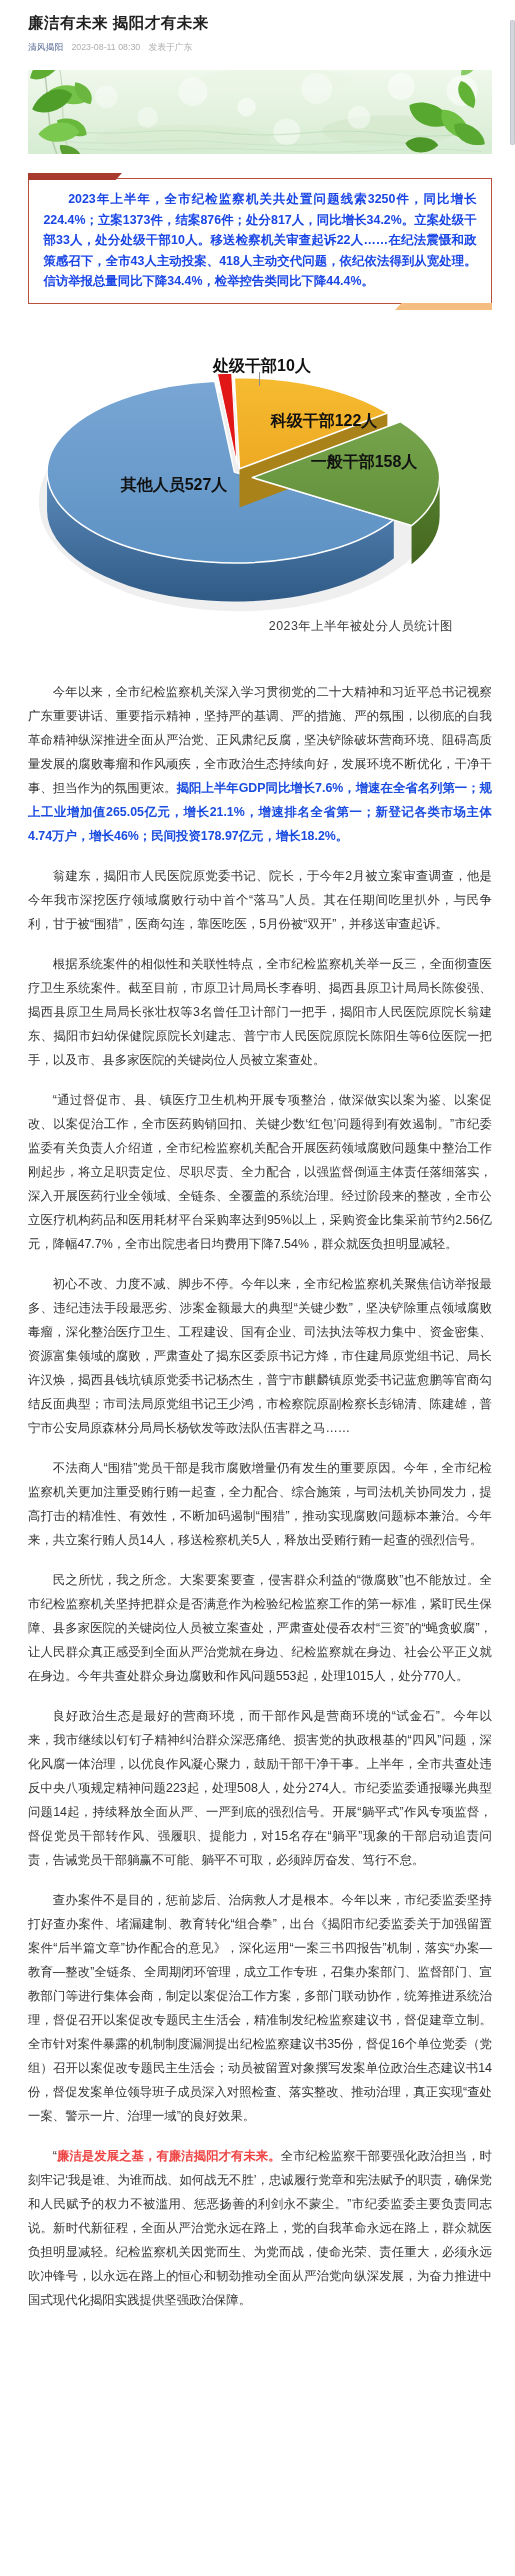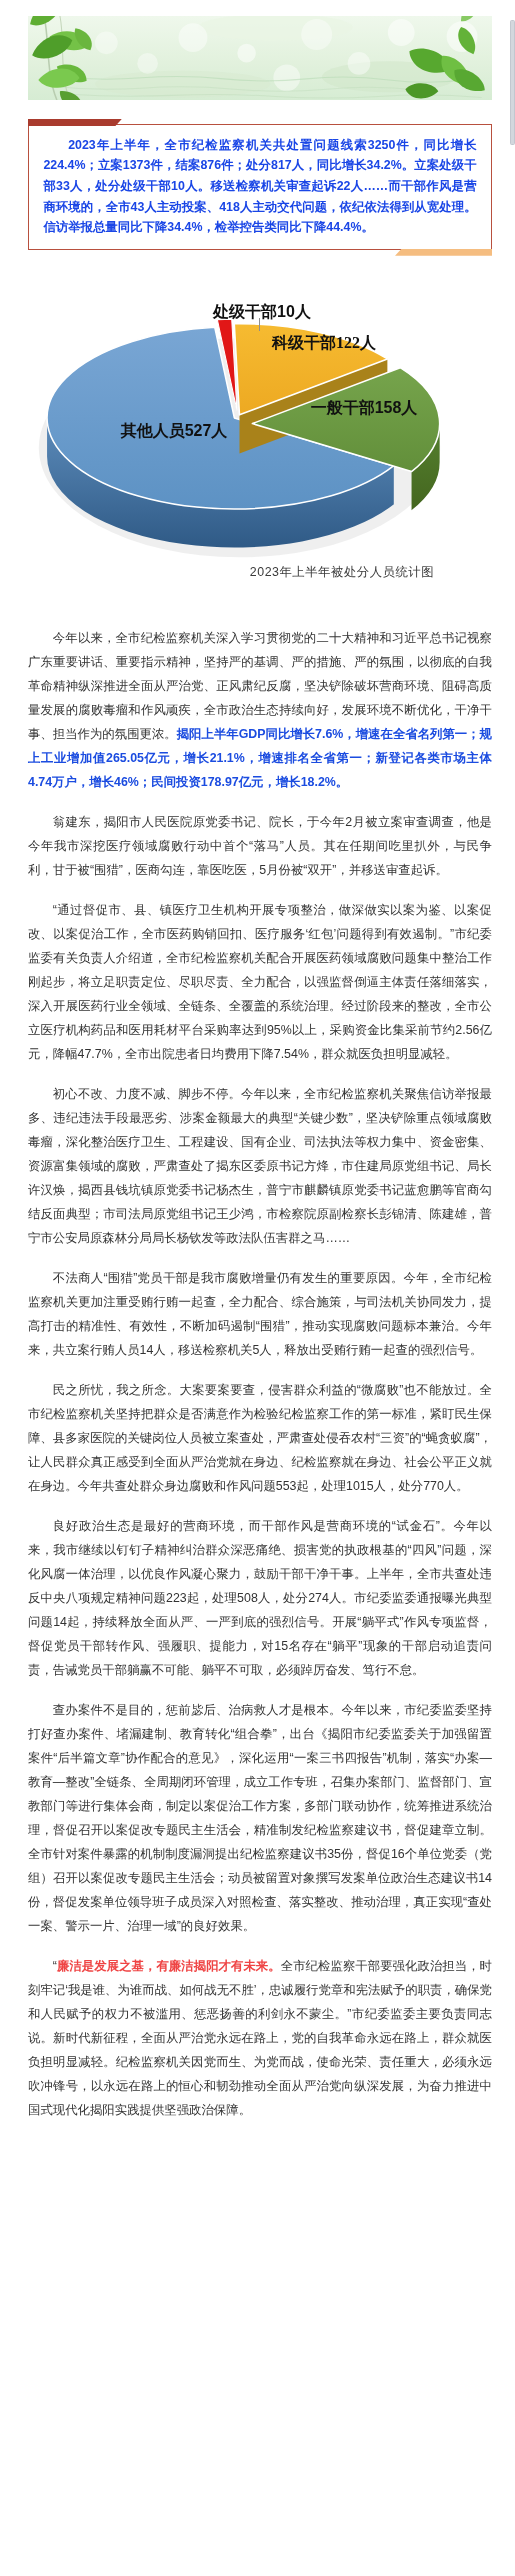--- a/index.html
+++ b/index.html
@@ -15,35 +15,43 @@
   .banner svg{display:block;}
   
   .hl-box{position:relative;margin:24px 23px 0 28px;border:1px solid #b8503e;padding:10.3px 14.4px 11.3px;}
   .hl-bar-top{position:absolute;left:-1px;top:-5.7px;width:94px;height:7.2px;background:#a93b2e;clip-path:polygon(0 0,100% 0,93% 100%,0 100%);}
   .hl-bar-bottom{position:absolute;right:-1px;bottom:-6.7px;width:97px;height:7.2px;background:#f5bd80;clip-path:polygon(7% 0,100% 0,100% 100%,0 100%);}
   .hl-text{margin:0;font-size:12.4px;font-weight:bold;color:#1a46e6;line-height:20.6px;text-align:justify;text-indent:2em;}
   
   .chart{position:relative;height:319px;margin-top:29px;}
   .pie-label{position:absolute;transform:translateX(-50%);font-size:16px;font-weight:bold;color:#111;white-space:nowrap;}
   .pie-leader{position:absolute;width:1px;background:#8f8f8f;}
-  .pie-caption{position:absolute;left:231px;top:285px;width:222px;text-align:center;font-size:12.4px;color:#3a3a3a;letter-spacing:0.5px;white-space:nowrap;}
+  .pie-caption{position:absolute;left:231px;top:285px;width:222px;text-align:right;font-size:12.4px;color:#3a3a3a;letter-spacing:0.5px;white-space:nowrap;}
   
   .article{margin:28px 23px 0 28px;padding-bottom:20.6px;}
   .article p{margin:0 0 16px;font-size:12.4px;line-height:24px;color:#333;text-align:justify;text-indent:2em;}
   .run-n{color:#333;margin-top:32px;}
   .run-b1{color:#1b4ce0;font-weight:bold;}
   .run-b2{color:#ef4444;font-weight:bold;}
   
   .scroll-thumb{position:absolute;right:0.5px;top:19.6px;width:2.6px;height:123px;background:#d3d7dd;border:0.5px solid #c2c7cf;border-radius:1.5px;}
 </style>
 </head>
 <body>
 
 <div class="page">
 
+  <div class="header">
+    <h1 class="title">廉洁有未来 揭阳才有未来</h1>
+    <div class="byline">
+      <span class="account">清风揭阳</span>
+      <span class="pub-date">2023-08-11 08:30</span>
+      <span class="pub-loc">发表于广东</span>
+    </div>
+  </div>
 
   <div class="banner">
     <svg width="465" height="84" viewBox="0 0 902 163" preserveAspectRatio="none">
       <defs>
         <linearGradient id="bg" x1="0" y1="0" x2="0" y2="1">
           <stop offset="0" stop-color="#eff8ec"></stop>
           <stop offset="0.55" stop-color="#e2f1dd"></stop>
           <stop offset="1" stop-color="#d6ecd3"></stop>
         </linearGradient>
         <path id="leaf" d="M0,0 C14,-26 46,-34 62,-16 C52,6 16,14 0,0 Z"></path>
@@ -78,21 +86,21 @@
       <use href="#leaf" transform="translate(796,146) rotate(-162) scale(1.0)" fill="#4c9727"></use>
       <use href="#leaf" transform="translate(864,74) rotate(-100) scale(0.9)" fill="#63b238"></use>
       <use href="#leaf" transform="translate(886,144) rotate(-132) scale(1.1)" fill="#58a832"></use>
       <use href="#leaf" transform="translate(840,10) rotate(-30) scale(0.7)" fill="#7cc455" opacity="0.9"></use>
     </svg>
   </div>
 
   <div class="hl-box">
     <div class="hl-bar-top"></div>
     <div class="hl-bar-bottom"></div>
-    <p class="hl-text">2023年上半年，全市纪检监察机关共处置问题线索3250件，同比增长224.4%；立案1373件，结案876件；处分817人，同比增长34.2%。立案处级干部33人，处分处级干部10人。移送检察机关审查起诉22人……而干部作风是营商环境的，全市43人主动投案、418人主动交代问题，依纪依法得到从宽处理。信访举报总量同比下降34.4%，检举控告类同比下降44.4%。</p>
+    <p class="hl-text">2023年上半年，全市纪检监察机关共处置问题线索3250件，同比增长224.4%；立案1373件，结案876件；处分817人，同比增长34.2%。立案处级干部33人，处分处级干部10人。移送检察机关审查起诉22人……在纪法震慑和政策感召下，全市43人主动投案、418人主动交代问题，依纪依法得到从宽处理。信访举报总量同比下降34.4%，检举控告类同比下降44.4%。</p>
   </div>
 
   <div class="chart">
     <svg id="pie-svg" width="515" height="319" viewBox="0 0 1000 620">
       <defs>
         <linearGradient id="gWallBlue" x1="0" y1="0" x2="0" y2="1">
           <stop offset="0" stop-color="#5d8cbb"></stop>
             <stop offset="1" stop-color="#2f5a86"></stop>
         </linearGradient>
         <linearGradient id="gTopBlue" x1="0" y1="0" x2="0" y2="1">
@@ -117,30 +125,31 @@
         <path d="M764.4125589564399,363.23068098491933 A364,177 0 0 1 91,270.00000000000006 L91,345.00000000000006 A364,177 0 0 0 764.4125589564399,438.23068098491933 Z" fill="url(#gWallBlue)"></path>
         <path d="M455,270 L764.4125589564399,363.23068098491933 A364,177 0 1 1 416.9516393705742,93.96962451981562 Z" fill="url(#gTopBlue)" stroke="#fff" stroke-width="3" stroke-linejoin="round"></path>
         <path d="M465,264 L752.4762482658889,155.42763373899436 L752.4762482658889,230.42763373899436 L465,339 Z" fill="#a9821a"></path>
         <path d="M465,264 L454.8769430433805,87.06846172892111 A364,177 0 0 1 752.4762482658889,155.42763373899436 Z" fill="url(#gTopYellow)" stroke="#fff" stroke-width="3" stroke-linejoin="round"></path>
         <path d="M460,255 L421.9516393705741,78.96962451981562 A364,177 0 0 1 449.8769430433805,78.06846172892111 Z" fill="#e11717" stroke="#fff" stroke-width="2" stroke-linejoin="round"></path>
         <path d="M854,281 A364,177 0 0 1 799.4125589564399,374.23068098491933 L799.4125589564399,449.23068098491933 A364,177 0 0 0 854,356 Z" fill="url(#gWallGreen)"></path>
         <path d="M490,281 L777.4762482658889,172.42763373899436 A364,177 0 0 1 799.4125589564399,374.23068098491933 Z" fill="url(#gTopGreen)" stroke="#fff" stroke-width="3" stroke-linejoin="round"></path>
       </svg>
     <div class="pie-label" style="left:262px;top:23px;">处级干部10人</div>
     <div class="pie-leader" style="left:259px;top:39px;height:13.4px;"></div>
-    <div class="pie-label" style="left:324px;top:54px;font-family:Liberation Serif, serif;">科级干部122人</div>
+    <div class="pie-label" style="left:324px;top:78px;">科级干部122人</div>
     <div class="pie-label" style="left:364px;top:119px;">一般干部158人</div>
     <div class="pie-label" style="left:174px;top:142px;">其他人员527人</div>
     <div class="pie-caption">2023年上半年被处分人员统计图</div>
   </div>
 
   <div class="article">
       <p><span class="run-n">今年以来，全市纪检监察机关深入学习贯彻党的二十大精神和习近平总书记视察广东重要讲话、重要指示精神，坚持严的基调、严的措施、严的氛围，以彻底的自我革命精神纵深推进全面从严治党、正风肃纪反腐，坚决铲除破坏营商环境、阻碍高质量发展的腐败毒瘤和作风顽疾，全市政治生态持续向好，发展环境不断优化，干净干事、担当作为的氛围更浓。</span><span class="run-b1">揭阳上半年GDP同比增长7.6%，增速在全省名列第一；规上工业增加值265.05亿元，增长21.1%，增速排名全省第一；新登记各类市场主体4.74万户，增长46%；民间投资178.97亿元，增长18.2%。</span></p>
       <p><span class="run-n">翁建东，揭阳市人民医院原党委书记、院长，于今年2月被立案审查调查，他是今年我市深挖医疗领域腐败行动中首个“落马”人员。其在任期间吃里扒外，与民争利，甘于被“围猎”，医商勾连，靠医吃医，5月份被“双开”，并移送审查起诉。</span></p>
-      <p><span class="run-n">“通过督促市、县、镇医疗卫生机构开展专项整治，做深做实以案为鉴、以案促改、以案促治工作，全市医药购销回扣、医疗服务‘红包’问题得到有效遏制。”市纪委监委有关负责人介绍道，全市纪检监察机关配合开展医药领域腐败问题集中整治工作刚起步，将立足职责定位、尽职尽责、全力配合，以强监督倒逼主体责任落细落实，深入开展医药行业全领域、全链条、全覆盖的系统治理。经过阶段来的整改，全市公立医疗机构药品和医用耗材平台采购率达到95%以上，采购资金比集采前节约2.56亿元，降幅47.7%，全市出院患者日均费用下降7.54%，群众就医负担明显减轻。</span></p>
+      <p><span class="run-n">根据系统案件的相似性和关联性特点，全市纪检监察机关举一反三，全面彻查医疗卫生系统案件。截至目前，市原卫计局局长李春明、揭西县原卫计局局长陈俊强、揭西县原卫生局局长张壮权等3名曾任卫计部门一把手，揭阳市人民医院原院长翁建东、揭阳市妇幼保健院原院长刘建志、普宁市人民医院原院长陈阳生等6位医院一把手，以及市、县多家医院的关键岗位人员被立案查处。</span></p>
+      <p><span class="run-n">“通过督促市、县、镇医疗卫生机构开展专项整治，做深做实以案为鉴、以案促改、以案促治工作，全市医药购销回扣、关键少数‘红包’问题得到有效遏制。”市纪委监委有关负责人介绍道，全市纪检监察机关配合开展医药领域腐败问题集中整治工作刚起步，将立足职责定位、尽职尽责、全力配合，以强监督倒逼主体责任落细落实，深入开展医药行业全领域、全链条、全覆盖的系统治理。经过阶段来的整改，全市公立医疗机构药品和医用耗材平台采购率达到95%以上，采购资金比集采前节约2.56亿元，降幅47.7%，全市出院患者日均费用下降7.54%，群众就医负担明显减轻。</span></p>
       <p><span class="run-n">初心不改、力度不减、脚步不停。今年以来，全市纪检监察机关聚焦信访举报最多、违纪违法手段最恶劣、涉案金额最大的典型“关键少数”，坚决铲除重点领域腐败毒瘤，深化整治医疗卫生、工程建设、国有企业、司法执法等权力集中、资金密集、资源富集领域的腐败，严肃查处了揭东区委原书记方烽，市住建局原党组书记、局长许汉焕，揭西县钱坑镇原党委书记杨杰生，普宁市麒麟镇原党委书记蓝愈鹏等官商勾结反面典型；市司法局原党组书记王少鸿，市检察院原副检察长彭锦清、陈建雄，普宁市公安局原森林分局局长杨钦发等政法队伍害群之马……</span></p>
       <p><span class="run-n">不法商人“围猎”党员干部是我市腐败增量仍有发生的重要原因。今年，全市纪检监察机关更加注重受贿行贿一起查，全力配合、综合施策，与司法机关协同发力，提高打击的精准性、有效性，不断加码遏制“围猎”，推动实现腐败问题标本兼治。今年来，共立案行贿人员14人，移送检察机关5人，释放出受贿行贿一起查的强烈信号。</span></p>
       <p><span class="run-n">民之所忧，我之所念。大案要案要查，侵害群众利益的“微腐败”也不能放过。全市纪检监察机关坚持把群众是否满意作为检验纪检监察工作的第一标准，紧盯民生保障、县多家医院的关键岗位人员被立案查处，严肃查处侵吞农村“三资”的“蝇贪蚁腐”，让人民群众真正感受到全面从严治党就在身边、纪检监察就在身边、社会公平正义就在身边。今年共查处群众身边腐败和作风问题553起，处理1015人，处分770人。</span></p>
       <p><span class="run-n">良好政治生态是最好的营商环境，而干部作风是营商环境的“试金石”。今年以来，我市继续以钉钉子精神纠治群众深恶痛绝、损害党的执政根基的“四风”问题，深化风腐一体治理，以优良作风凝心聚力，鼓励干部干净干事。上半年，全市共查处违反中央八项规定精神问题223起，处理508人，处分274人。市纪委监委通报曝光典型问题14起，持续释放全面从严、一严到底的强烈信号。开展“躺平式”作风专项监督，督促党员干部转作风、强履职、提能力，对15名存在“躺平”现象的干部启动追责问责，告诫党员干部躺赢不可能、躺平不可取，必须踔厉奋发、笃行不怠。</span></p>
       <p><span class="run-n">查办案件不是目的，惩前毖后、治病救人才是根本。今年以来，市纪委监委坚持打好查办案件、堵漏建制、教育转化“组合拳”，出台《揭阳市纪委监委关于加强留置案件“后半篇文章”协作配合的意见》，深化运用“一案三书四报告”机制，落实“办案—教育—整改”全链条、全周期闭环管理，成立工作专班，召集办案部门、监督部门、宣教部门等进行集体会商，制定以案促治工作方案，多部门联动协作，统筹推进系统治理，督促召开以案促改专题民主生活会，精准制发纪检监察建议书，督促建章立制。全市针对案件暴露的机制制度漏洞提出纪检监察建议书35份，督促16个单位党委（党组）召开以案促改专题民主生活会；动员被留置对象撰写发案单位政治生态建议书14份，督促发案单位领导班子成员深入对照检查、落实整改、推动治理，真正实现“查处一案、警示一片、治理一域”的良好效果。</span></p>
       <p><span class="run-n">“</span><span class="run-b2">廉洁是发展之基，有廉洁揭阳才有未来。</span><span class="run-n">全市纪检监察干部要强化政治担当，时刻牢记‘我是谁、为谁而战、如何战无不胜’，忠诚履行党章和宪法赋予的职责，确保党和人民赋予的权力不被滥用、惩恶扬善的利剑永不蒙尘。”市纪委监委主要负责同志说。新时代新征程，全面从严治党永远在路上，党的自我革命永远在路上，群众就医负担明显减轻。纪检监察机关因党而生、为党而战，使命光荣、责任重大，必须永远吹冲锋号，以永远在路上的恒心和韧劲推动全面从严治党向纵深发展，为奋力推进中国式现代化揭阳实践提供坚强政治保障。</span></p>
     </div>
 
   <div class="scroll-thumb"></div>
 </div>

